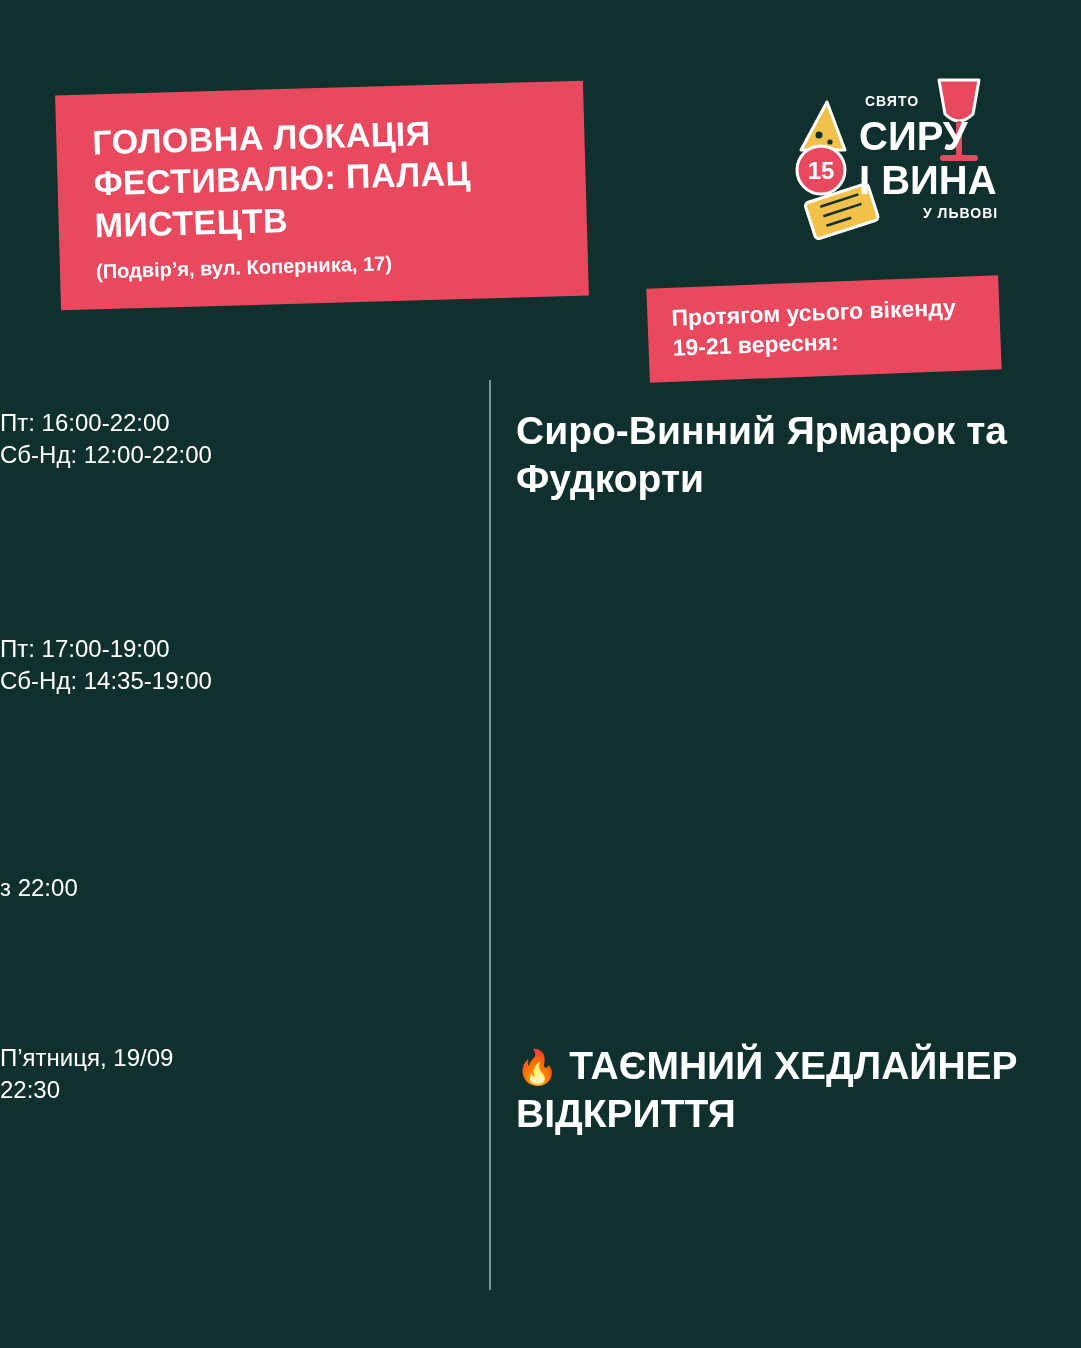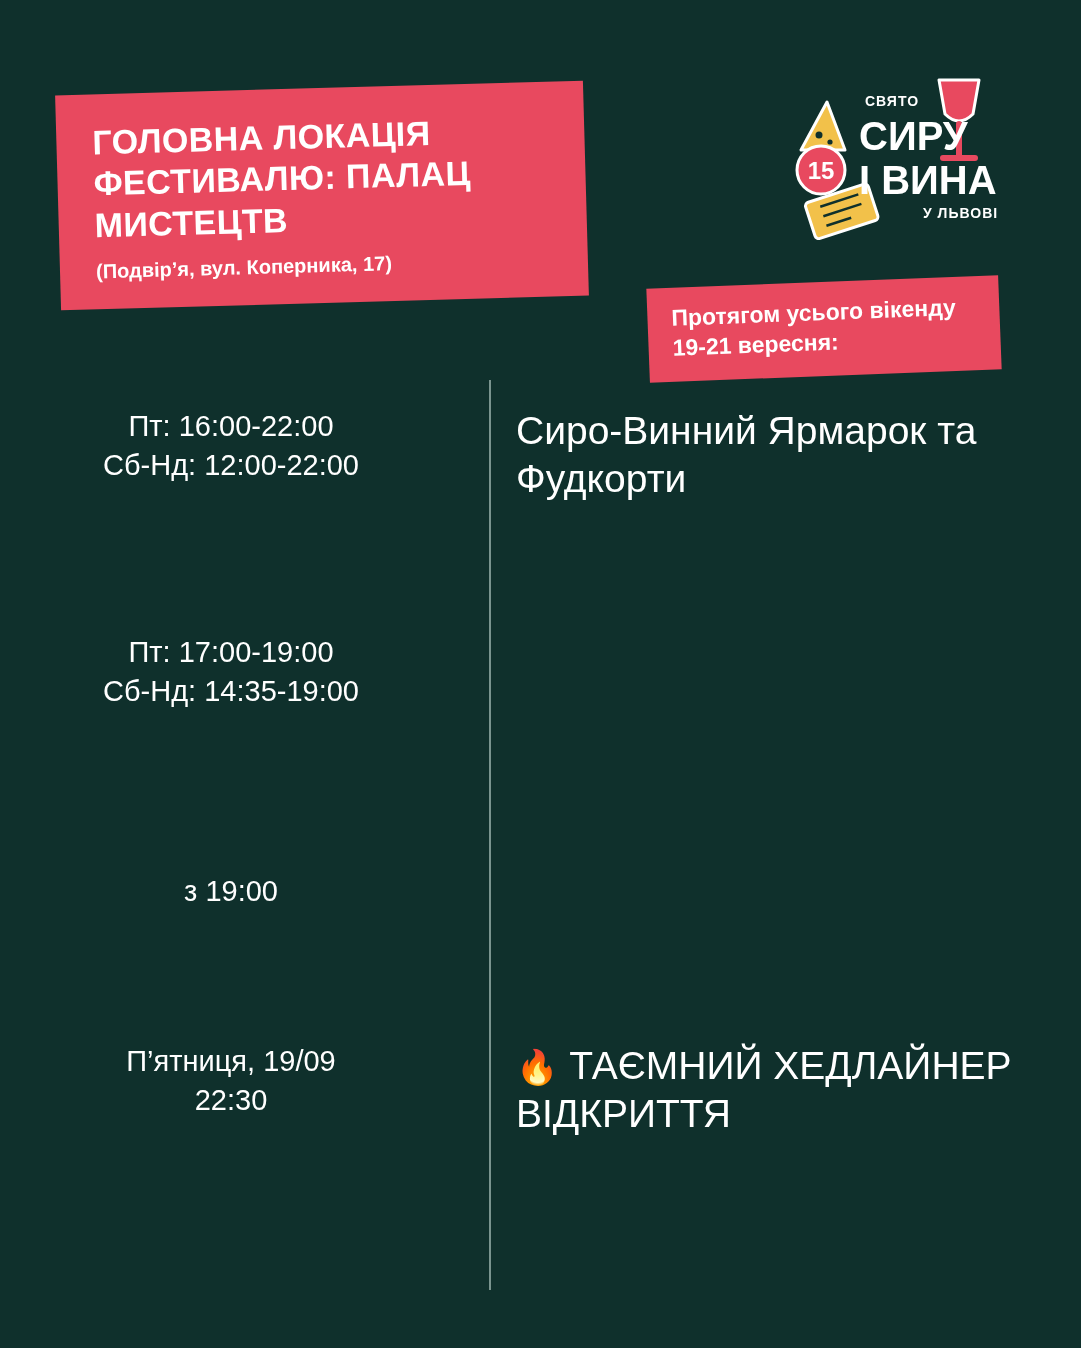--- a/index.html
+++ b/index.html
@@ -89,33 +89,33 @@
     opacity: 0.75;
   }
   .row {
     position: absolute;
     left: 0;
     width: 1081px;
     display: flex;
   }
   .row-time {
     width: 462px;
-    text-align: center;
+    text-align: left;
     padding-right: 0;
-    font-size: 29px;
+    font-size: 24px;
     line-height: 1.34;
     color: #ffffff;
     white-space: pre-line;
     font-weight: normal;
   }
   .row-title {
     margin-left: 54px;
     width: 520px;
     font-size: 39px;
-    font-weight: normal;
+    font-weight: bold;
     line-height: 1.22;
     color: #ffffff;
     white-space: pre-line;
   }
   .row-title .fire {
     font-size: 34px;
   }
   #row-0 { top: 27px; }
   #row-1 { top: 253px; }
   #row-2 { top: 492px; }
@@ -175,21 +175,21 @@
 Сб-Нд: 12:00-22:00</div>
     <div class="row-title"><span>Сиро-Винний Ярмарок та Фудкорти</span></div>
   </div>
 
   <div class="row" id="row-1">
     <div class="row-time">Пт: 17:00-19:00
 Сб-Нд: 14:35-19:00</div>
   </div>
 
   <div class="row" id="row-2">
-    <div class="row-time">з 19:00</div>
+    <div class="row-time">з 22:00</div>
   </div>
 
   <div class="row" id="row-3">
     <div class="row-time">П’ятниця, 19/09
 22:30</div>
     <div class="row-title"><span class="fire">🔥</span> <span>ТАЄМНИЙ ХЕДЛАЙНЕР ВІДКРИТТЯ</span></div>
   </div>
 </div>
 
 </body></html>

